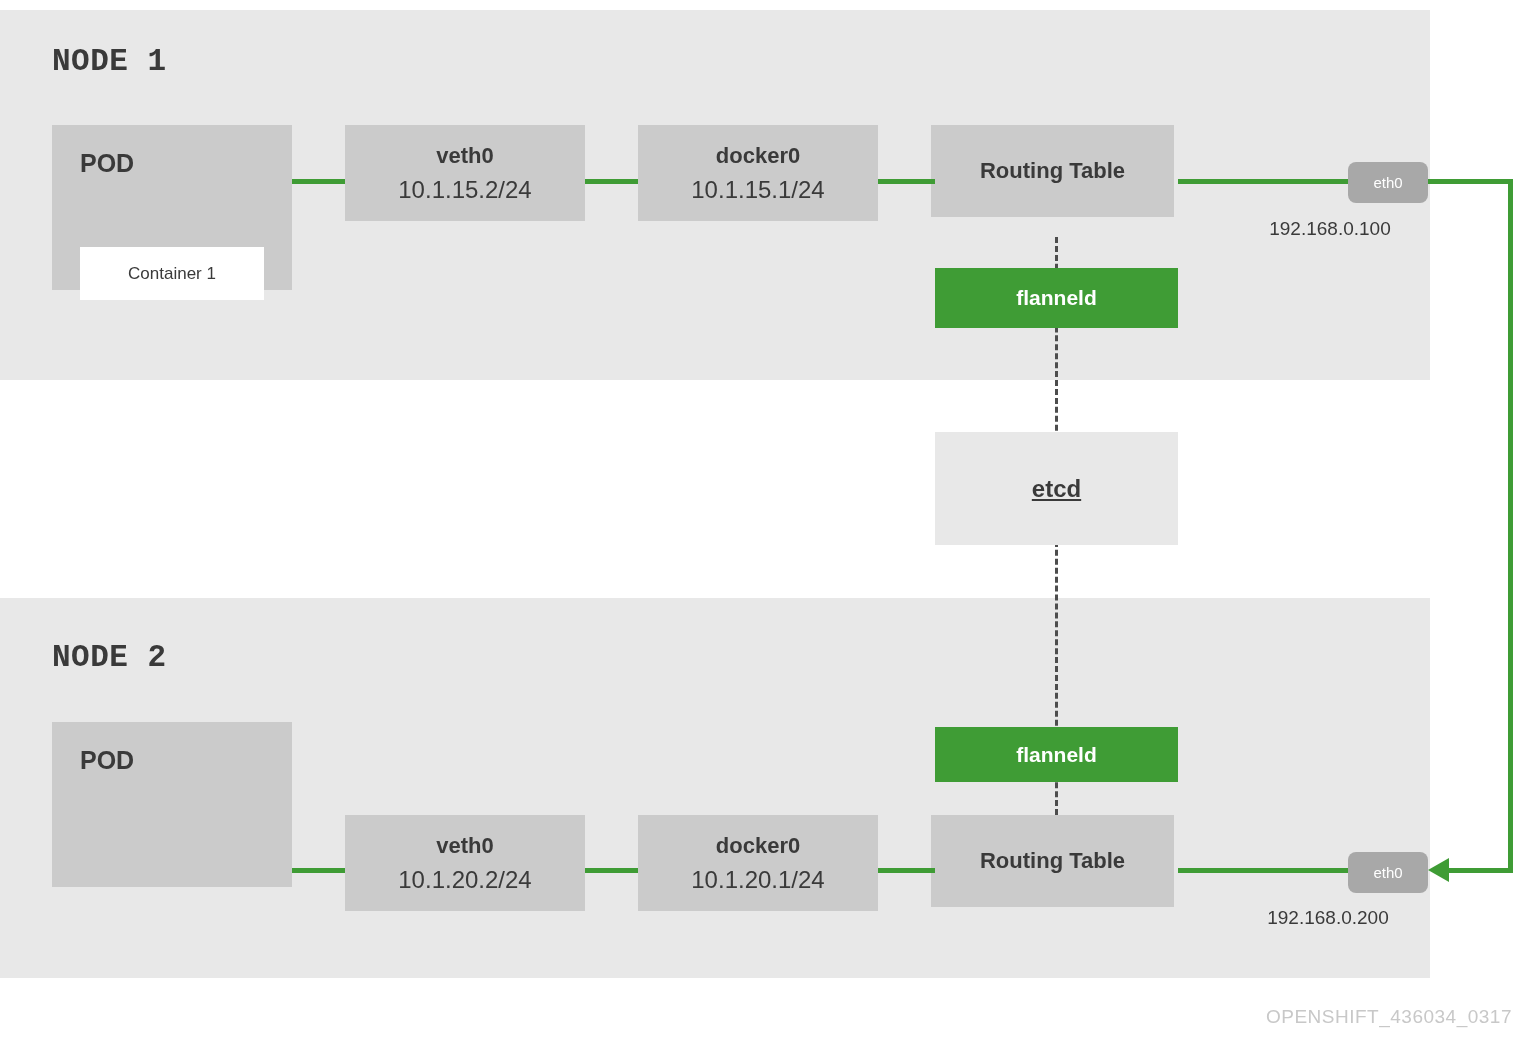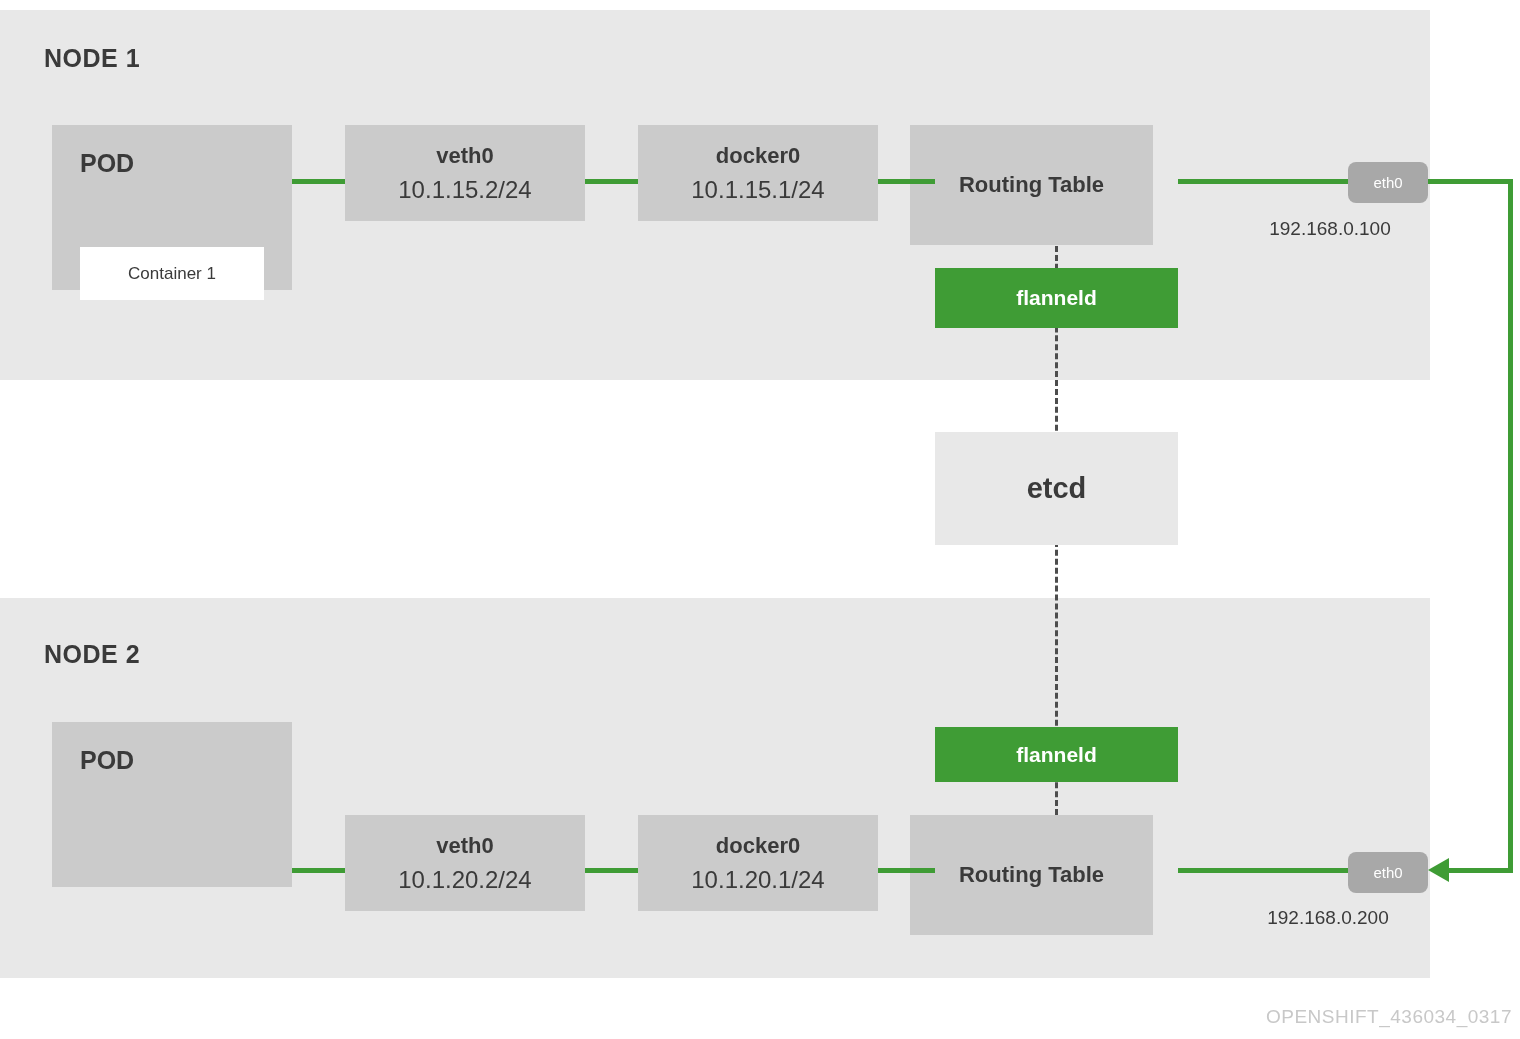--- a/index.html
+++ b/index.html
@@ -13,48 +13,48 @@
   }
   *{margin:0;padding:0;box-sizing:border-box;}
   html,body{background:#fff;}
   body{font-family:"Liberation Sans", sans-serif;color:var(--text-dark);}
   .canvas{position:relative;width:1520px;height:1039px;background:#fff;overflow:hidden;}
 
   .band{position:absolute;left:0;width:1430px;background:var(--band);}
   .band.n1{top:10px;height:370px;}
   .band.n2{top:598px;height:380px;}
 
-  .node-title{position:absolute;left:44px;font-size:25px;font-weight:bold;color:var(--text-dark);letter-spacing:0.5px;z-index:2;}
+  .node-title{position:absolute;left:52px;font-size:31px;font-weight:bold;color:var(--text-dark);letter-spacing:0.5px;z-index:2;font-family:Liberation Mono, monospace;}
   .node-title.n1{top:44px;}
   .node-title.n2{top:640px;}
 
   .pod{position:absolute;left:52px;width:240px;height:165px;background:var(--box-gray);z-index:1;}
   .pod.n1{top:125px;}
   .pod.n2{top:722px;}
   .pod-label{position:absolute;left:28px;top:24px;font-size:25px;font-weight:bold;}
   .container-box{position:absolute;left:28px;top:122px;width:184px;height:53px;background:#fff;display:flex;align-items:center;justify-content:center;font-size:17px;}
 
   .box{position:absolute;background:var(--box-gray);display:flex;flex-direction:column;align-items:center;justify-content:center;gap:7px;z-index:1;}
   .box.iface{width:240px;height:96px;}
-  .box.routing{width:243px;height:120px;left:910px;}
+  .box.routing{width:243px;height:92px;left:931px;}
   .box-name{font-size:22px;font-weight:bold;}
   .box-ip{font-size:24px;}
 
   .veth.n1{left:345px;top:125px;}
   .docker.n1{left:638px;top:125px;}
   .routing.n1{top:125px;}
   .veth.n2{left:345px;top:815px;}
   .docker.n2{left:638px;top:815px;}
   .routing.n2{top:815px;}
 
   .flanneld{position:absolute;left:935px;width:243px;background:var(--green);color:#fff;display:flex;align-items:center;justify-content:center;font-size:21px;font-weight:bold;z-index:1;}
   .flanneld.n1{top:268px;height:60px;}
   .flanneld.n2{top:727px;height:55px;}
 
-  .etcd{position:absolute;left:935px;top:432px;width:243px;height:113px;background:var(--band);display:flex;align-items:center;justify-content:center;font-size:29px;font-weight:bold;z-index:1;}
+  .etcd{position:absolute;left:935px;top:432px;width:243px;height:113px;background:var(--band);display:flex;align-items:center;justify-content:center;font-size:24px;font-weight:bold;z-index:1;text-decoration:underline;}
 
   .eth-badge{position:absolute;left:1348px;width:80px;height:41px;background:var(--badge-gray);border-radius:8px;color:#fff;display:flex;align-items:center;justify-content:center;font-size:15px;z-index:2;}
   .eth-badge.n1{top:162px;}
   .eth-badge.n2{top:852px;}
 
   .ip-label{position:absolute;width:200px;text-align:center;font-size:19px;color:var(--text-dark);z-index:2;}
   .ip-label.n1{left:1230px;top:218px;}
   .ip-label.n2{left:1228px;top:907px;}
 
   .gline{position:absolute;background:var(--green);z-index:1;}

